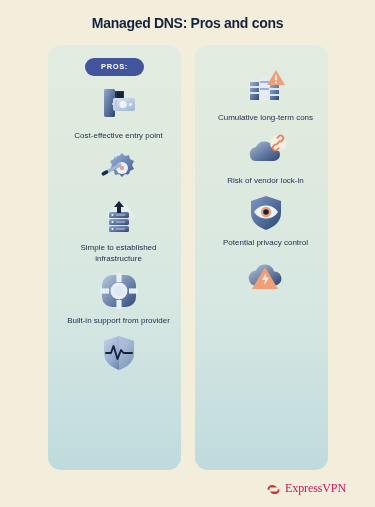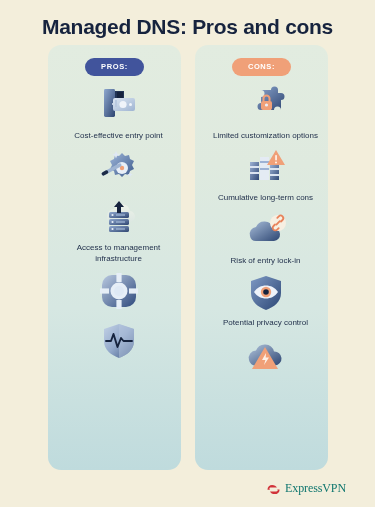--- a/index.html
+++ b/index.html
@@ -8,21 +8,21 @@
     background:#f3eedb;
     font-family:"Liberation Sans", sans-serif;
     color:#17243f;
     position:relative;
   }
   .page{position:relative;width:375px;height:507px;}
 
   .title{
     position:absolute;top:15px;left:0;width:375px;
     text-align:center;
-    font-size:21px;font-weight:bold;letter-spacing:-0.3px;
+    font-size:14px;font-weight:bold;letter-spacing:-0.3px;
     color:#16233e;
   }
 
   .columns{
     position:absolute;top:45px;left:48px;
     width:280px;height:425px;
     display:flex;justify-content:space-between;
   }
   .panel{
     width:133px;height:425px;
@@ -62,21 +62,21 @@
     margin-top:2px;
   }
 
   .logo{
     position:absolute;left:266px;top:481px;
     display:flex;align-items:center;gap:4px;
   }
   .logo-mark{width:15px;height:14px;}
   .logo-text{
     font-family:"Liberation Serif", serif;
-    font-size:12px;color:#0f766e;letter-spacing:-0.1px;
+    font-size:12px;color:#be185d;letter-spacing:-0.1px;
   }
 </style>
 </head>
 <body>
 
 <div class="page">
 
   <div class="title">Managed DNS: Pros and cons</div>
 
   <div class="columns">
@@ -150,41 +150,42 @@
               <rect x="13" y="28" width="20" height="6" rx="1.6" fill="url(#gC2)"></rect>
               <circle cx="16.5" cy="17" r="1.1" fill="#e9f0f9"></circle>
               <circle cx="16.5" cy="24" r="1.1" fill="#e9f0f9"></circle>
               <circle cx="16.5" cy="31" r="1.1" fill="#e9f0f9"></circle>
               <rect x="20" y="16.4" width="9" height="1.2" fill="#a6bcd9"></rect>
               <rect x="20" y="23.4" width="9" height="1.2" fill="#a6bcd9"></rect>
               <rect x="20" y="30.4" width="9" height="1.2" fill="#a6bcd9"></rect>
               <path d="M23 3 l5 6h-3v6h-4V9h-3z" fill="#16233e"></path>
             </svg>
           </div>
-          <div class="item-label">Access to management infrastructure</div>
+          <div class="item-label">Simple to established infrastructure</div>
         </div>
 
         <div class="item">
           <div class="icon-wrap">
             <svg width="46" height="40" viewBox="0 0 46 40">
               <defs>
                 <linearGradient id="gD" x1="0" y1="0" x2="1" y2="1">
                   <stop offset="0" stop-color="#b9c9e0"></stop>
                     <stop offset="1" stop-color="#2f4a7d"></stop>
                 </linearGradient>
               </defs>
               <rect x="6" y="4" width="34" height="32" rx="10" fill="url(#gD)"></rect>
               <circle cx="23" cy="20" r="8.5" fill="#e6eef7"></circle>
               <rect x="20.4" y="2" width="5.2" height="9" fill="#e6eef7"></rect>
               <rect x="20.4" y="29" width="5.2" height="9" fill="#e6eef7"></rect>
               <rect x="4" y="17.4" width="9" height="5.2" fill="#e6eef7"></rect>
               <rect x="33" y="17.4" width="9" height="5.2" fill="#e6eef7"></rect>
               <circle cx="23" cy="20" r="5" fill="#dfe9f5"></circle>
             </svg>
           </div>
+          <div class="item-label">Built-in support from provider</div>
         </div>
 
         <div class="item">
           <div class="icon-wrap">
             <svg width="46" height="40" viewBox="0 0 46 40">
               <defs>
                 <linearGradient id="gE" x1="0" y1="0" x2="1" y2="1">
                   <stop offset="0" stop-color="#c3d2e6"></stop>
                     <stop offset="0.5" stop-color="#93a9cb"></stop>
                   <stop offset="1" stop-color="#3d5782"></stop>
@@ -194,40 +195,22 @@
               <path d="M23 3 L38 8 v12c0 9-7 14-15 17z" fill="#b7c8df" opacity="0.5"></path>
               <path d="M10 20 h5 l2.5-7 4 13 3.5-9 2.5 3h8.5" fill="none" stroke="#16233e" stroke-width="1.9" stroke-linejoin="round" stroke-linecap="round"></path>
             </svg>
           </div>
         </div>
 
       </div>
     </div>
 
     <div class="panel">
-      <div class="badge cons">CONS:</div>
       <div class="items">
 
-        <div class="item">
-          <div class="icon-wrap">
-            <svg width="46" height="40" viewBox="0 0 46 40">
-              <defs>
-                <linearGradient id="gF" x1="0" y1="0" x2="1" y2="1">
-                  <stop offset="0" stop-color="#8ca5cd"></stop>
-                    <stop offset="1" stop-color="#2e4672"></stop>
-                </linearGradient>
-              </defs>
-              <path d="M18 5h10a3.5 3.5 0 0 1 7 0v3h3a3.5 3.5 0 0 1 0 7v10a3.5 3.5 0 0 0-7 0h-3v-3a3.5 3.5 0 0 0-7 0v3h-3a3.5 3.5 0 0 1 0-7V12a3.5 3.5 0 0 0 0-7z" fill="url(#gF)"></path>
-              <rect x="18" y="16" width="11" height="9" rx="2" fill="#f0a078"></rect>
-              <path d="M20.5 16v-2.5a3 3 0 0 1 6 0V16" fill="none" stroke="#f0a078" stroke-width="2"></path>
-              <circle cx="23.5" cy="20" r="1.6" fill="#e9eef7"></circle>
-            </svg>
-          </div>
-          <div class="item-label">Limited customization options</div>
-        </div>
 
         <div class="item">
           <div class="icon-wrap">
             <svg width="46" height="40" viewBox="0 0 46 40">
               <defs>
                 <linearGradient id="gG" x1="0" y1="0" x2="1" y2="1">
                   <stop offset="0" stop-color="#9db2d4"></stop>
                     <stop offset="1" stop-color="#2f4875"></stop>
                 </linearGradient>
               </defs>
@@ -257,21 +240,21 @@
                     <stop offset="1" stop-color="#2d4672"></stop>
                 </linearGradient>
               </defs>
               <path d="M7 26a7 7 0 0 1 6-9 9 9 0 0 1 17 1 6.5 6.5 0 0 1 1 13H13a6 6 0 0 1-6-5z" fill="url(#gH)"></path>
               <circle cx="35" cy="13" r="8" fill="#f7efe2"></circle>
               <path d="M32 14.5 l-1.5 1.5a2.6 2.6 0 0 0 3.7 3.7l1.5-1.5" fill="none" stroke="#e8825a" stroke-width="1.8" stroke-linecap="round"></path>
               <path d="M38 11.5 l1.5-1.5a2.6 2.6 0 0 0-3.7-3.7L34.3 7.8" fill="none" stroke="#e8825a" stroke-width="1.8" stroke-linecap="round"></path>
               <path d="M33.4 14.6 l3.4-3.4" fill="none" stroke="#e8825a" stroke-width="1.8" stroke-linecap="round"></path>
             </svg>
           </div>
-          <div class="item-label">Risk of entry lock-in</div>
+          <div class="item-label">Risk of vendor lock-in</div>
         </div>
 
         <div class="item">
           <div class="icon-wrap">
             <svg width="46" height="40" viewBox="0 0 46 40">
               <defs>
                 <linearGradient id="gI" x1="0" y1="0" x2="1" y2="1">
                   <stop offset="0" stop-color="#7e99c4"></stop>
                     <stop offset="1" stop-color="#2c4775"></stop>
                 </linearGradient>

